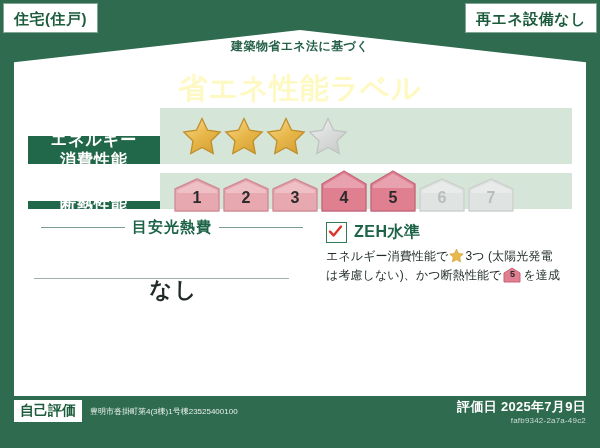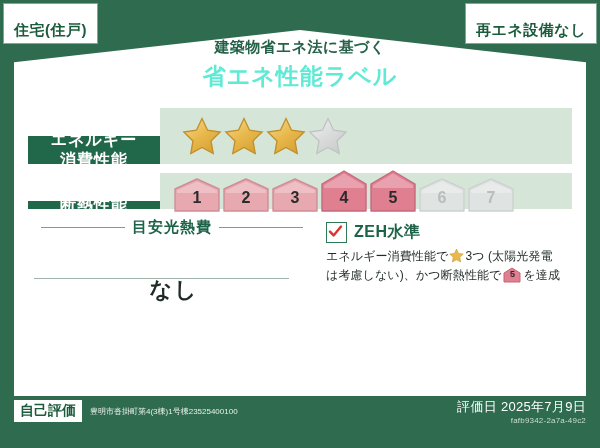--- a/index.html
+++ b/index.html
@@ -11,21 +11,21 @@
     -webkit-font-smoothing:antialiased;
   }
   
   .corner-badge{
     position:absolute;top:4px;
     background:#ffffff;
     color:#1c5c3c;
     font-weight:bold;
     font-size:15px;
     letter-spacing:.5px;
-    padding:18px 10px 6px 10px;
+    padding:7px 10px 6px 10px;
     line-height:1;
     box-shadow:0 0 0 1px rgba(255,255,255,.4);
   }
   .corner-badge.left{left:4px;}
   .corner-badge.right{right:4px;}
 
   
   .house{
     position:absolute;
     left:14px;right:14px;top:30px;bottom:52px;
@@ -37,25 +37,25 @@
   }
   .walls{
     position:absolute;left:0;right:0;top:58px;bottom:0;
     background:#ffffff;
   }
   .title-wrap{
     position:absolute;left:0;right:0;top:8px;
     text-align:center;z-index:5;
   }
   .title-sub{
-    color:#256148;font-weight:bold;font-size:15px;letter-spacing:.4px;
-    margin-bottom:4px;
+    color:#256148;font-weight:bold;font-size:12px;letter-spacing:.4px;
+    margin-bottom:14px;
   }
   .title-main{
-    color:#5eead4;font-weight:bold;font-size:23px;letter-spacing:1px;
+    color:#fef9c3;font-weight:bold;font-size:29px;letter-spacing:1px;
   }
 
   
   .content{
     position:absolute;left:0;right:0;top:70px;bottom:0;
     padding:8px 14px 0 14px;box-sizing:border-box;
   }
 
   
   .rating-row{
@@ -149,21 +149,21 @@
     font-weight:bold;font-size:14px;
     padding:3px 6px 4px 6px;line-height:1.1;
   }
   .addr{
     position:absolute;left:90px;top:18px;
     color:#e8efe9;font-size:8px;white-space:nowrap;
     letter-spacing:0px;
   }
   .date{
     position:absolute;right:14px;top:10px;
-    color:#ffffff;font-size:13px;font-weight:normal;letter-spacing:.3px;
+    color:#ffffff;font-size:13px;font-weight:bold;letter-spacing:.3px;
   }
   .hash{
     position:absolute;right:14px;top:28px;
     color:#cddbd2;font-size:8px;letter-spacing:.2px;
   }
 </style>
 </head>
 <body>
 
 <div class="corner-badge left">住宅(住戸)</div>

